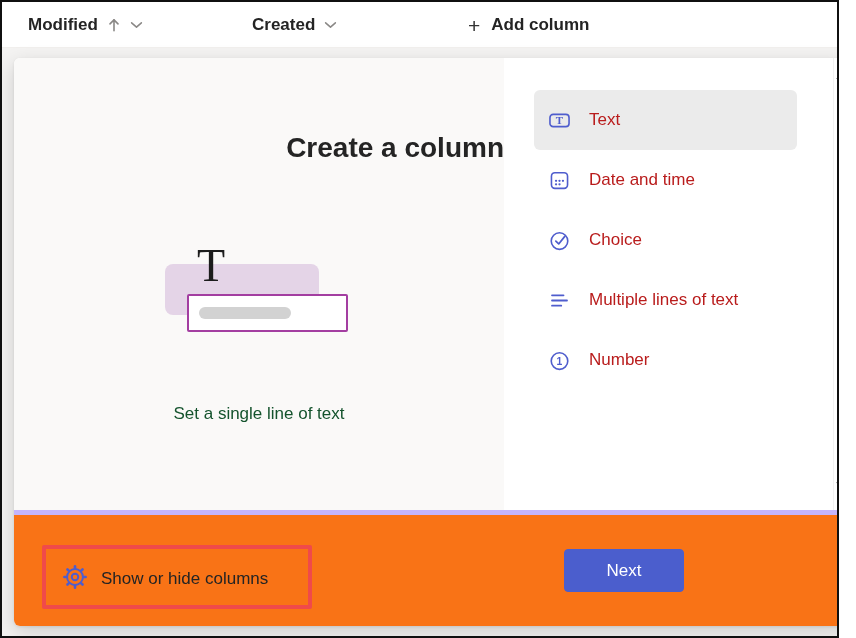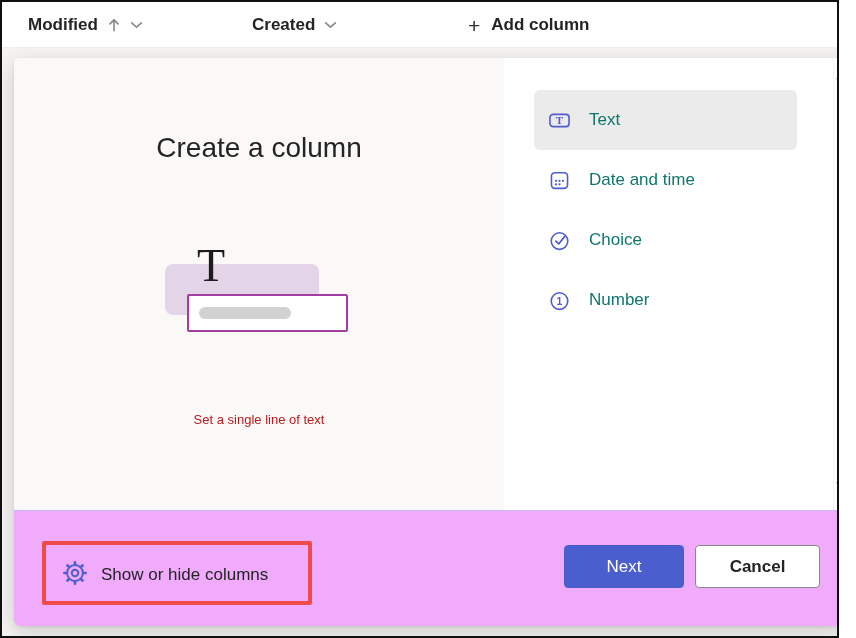--- a/index.html
+++ b/index.html
@@ -25,72 +25,72 @@
   .dialog{
     position:absolute; left:12px; top:56px; width:834px; height:568px;
     background:#ffffff; border-radius:6px;
     box-shadow:0 6px 20px rgba(0,0,0,.16), 0 1px 3px rgba(0,0,0,.08);
   }
   .left-panel{
     position:absolute; left:0; top:0; width:490px; height:452px;
     background:#faf9f8; border-top-left-radius:6px; overflow:hidden;
   }
   .dialog-title{
-    margin-top:74px; text-align:center; font-size:28px; font-weight:400; color:#242424;
+    margin-top:74px; text-align:right; font-size:28px; font-weight:700; color:#242424;
   }
   .ill-purple{
     position:absolute; left:151px; top:206px; width:154px; height:51px;
     border-radius:8px; background:#e4d4e7;
   }
   .ill-letter{
     position:absolute; left:178px; top:185px; width:38px; text-align:center;
     font-family:"Liberation Serif","DejaVu Serif",serif; font-size:46px; line-height:1;
     color:#1c1c1c;
   }
   .ill-field{
     position:absolute; left:173px; top:236px; width:161px; height:38px;
     background:#ffffff; border:2px solid #a33ea1; border-radius:2px;
   }
   .ill-pill{
     position:absolute; left:10px; top:11px; width:92px; height:12px;
     border-radius:6px; background:#d2d2d2;
   }
   .caption{
-    position:absolute; left:0; top:354px; width:100%; text-align:center;
-    font-size:13px; color:#b91c1c;
+    position:absolute; left:0; top:346px; width:100%; text-align:center;
+    font-size:17px; color:#14532d;
   }
   
   .right-panel{
     position:absolute; left:490px; top:0; width:344px; height:452px;
     background:#ffffff; border-top-right-radius:6px; overflow:hidden;
   }
   .type-list{ position:absolute; left:30px; top:32px; width:263px; }
   .type-row{
     height:60px; display:flex; align-items:center; gap:18px; padding-left:14px;
     border-radius:6px; cursor:pointer;
   }
   .type-row.selected{ background:#ebebeb; }
   .type-icon{ display:flex; align-items:center; width:23px; }
-  .type-label{ font-size:17px; color:#0f766e; }
+  .type-label{ font-size:17px; color:#b91c1c; }
   
   .scrollbar{
     position:absolute; left:329px; top:0; width:15px; height:452px;
     background:#ffffff; border-left:1px solid #f1f1f1;
   }
   .scroll-up,.scroll-down{ position:absolute; left:2px; width:0; height:0; cursor:pointer; }
   .scroll-up{ top:13px; border-left:5.5px solid transparent; border-right:5.5px solid transparent; border-bottom:8px solid #848484; }
   .scroll-down{ top:424px; border-left:5.5px solid transparent; border-right:5.5px solid transparent; border-top:8px solid #848484; }
   .scroll-thumb{
     position:absolute; left:3px; top:37px; width:9px; height:162px;
     border-radius:5px; background:#8c8c8c; cursor:pointer;
   }
   
   .dialog-footer{
     position:absolute; left:0; right:0; bottom:0; top:452px;
-    background:#f0abfc; border-top:1px solid #c4b5fd;
+    background:#f97316; border-top:5px solid #c4b5fd;
     border-bottom-left-radius:6px; border-bottom-right-radius:6px;
   }
   .red-callout{
     position:absolute; left:28px; top:30px; width:270px; height:64px;
     border:4px solid #f04a4a; border-radius:2px; pointer-events:none;
   }
   .show-hide{
     position:absolute; left:48px; top:44px; height:40px;
     display:flex; align-items:center; gap:13px; cursor:pointer;
   }
@@ -185,20 +185,30 @@
             <span class="type-label">Date and time</span>
           </div>
           <div class="type-row">
             <span class="type-icon">
               <svg viewBox="0 0 20 20" width="23" height="23" fill="none" stroke="#4f5dcd">
                 <circle cx="10" cy="10.5" r="7.2" stroke-width="1.4"></circle>
                 <path d="M6.8 10.6 L9.3 13 L14.6 6.4" stroke-width="1.5" stroke-linecap="round" stroke-linejoin="round"></path>
               </svg>
             </span>
             <span class="type-label">Choice</span>
+          </div>
+          <div class="type-row">
+            <span class="type-icon">
+              <svg viewBox="0 0 20 20" width="23" height="23" fill="none" stroke="#4f5dcd" stroke-width="1.6" stroke-linecap="round">
+                <path d="M3.5 5.5 h10"></path>
+                <path d="M3.5 10 h13"></path>
+                <path d="M3.5 14.5 h8"></path>
+              </svg>
+            </span>
+            <span class="type-label">Multiple lines of text</span>
           </div>
           <div class="type-row">
             <span class="type-icon">
               <svg viewBox="0 0 20 20" width="23" height="23">
                 <circle cx="10" cy="10.5" r="7.2" fill="none" stroke="#4f5dcd" stroke-width="1.4"></circle>
                 <text x="10" y="13.6" text-anchor="middle" font-size="9" font-family="Liberation Sans, DejaVu Sans, sans-serif" font-weight="600" fill="#4f5dcd">1</text>
               </svg>
             </span>
             <span class="type-label">Number</span>
           </div>
@@ -225,17 +235,16 @@
                 <path d="M5.35 14.65 L4.2 15.8"></path>
             </g>
             <circle cx="10" cy="10" r="6.1" stroke-width="1.5"></circle>
             <circle cx="10" cy="10" r="2.5" stroke-width="1.5"></circle>
           </svg>
         </span>
         <span class="label">Show or hide columns</span>
       </div>
       <div class="red-callout"></div>
       <button class="btn btn-next">Next</button>
-      <button class="btn btn-cancel">Cancel</button>
     </div>
 
   </div>
 </div>
 
 </body></html>

